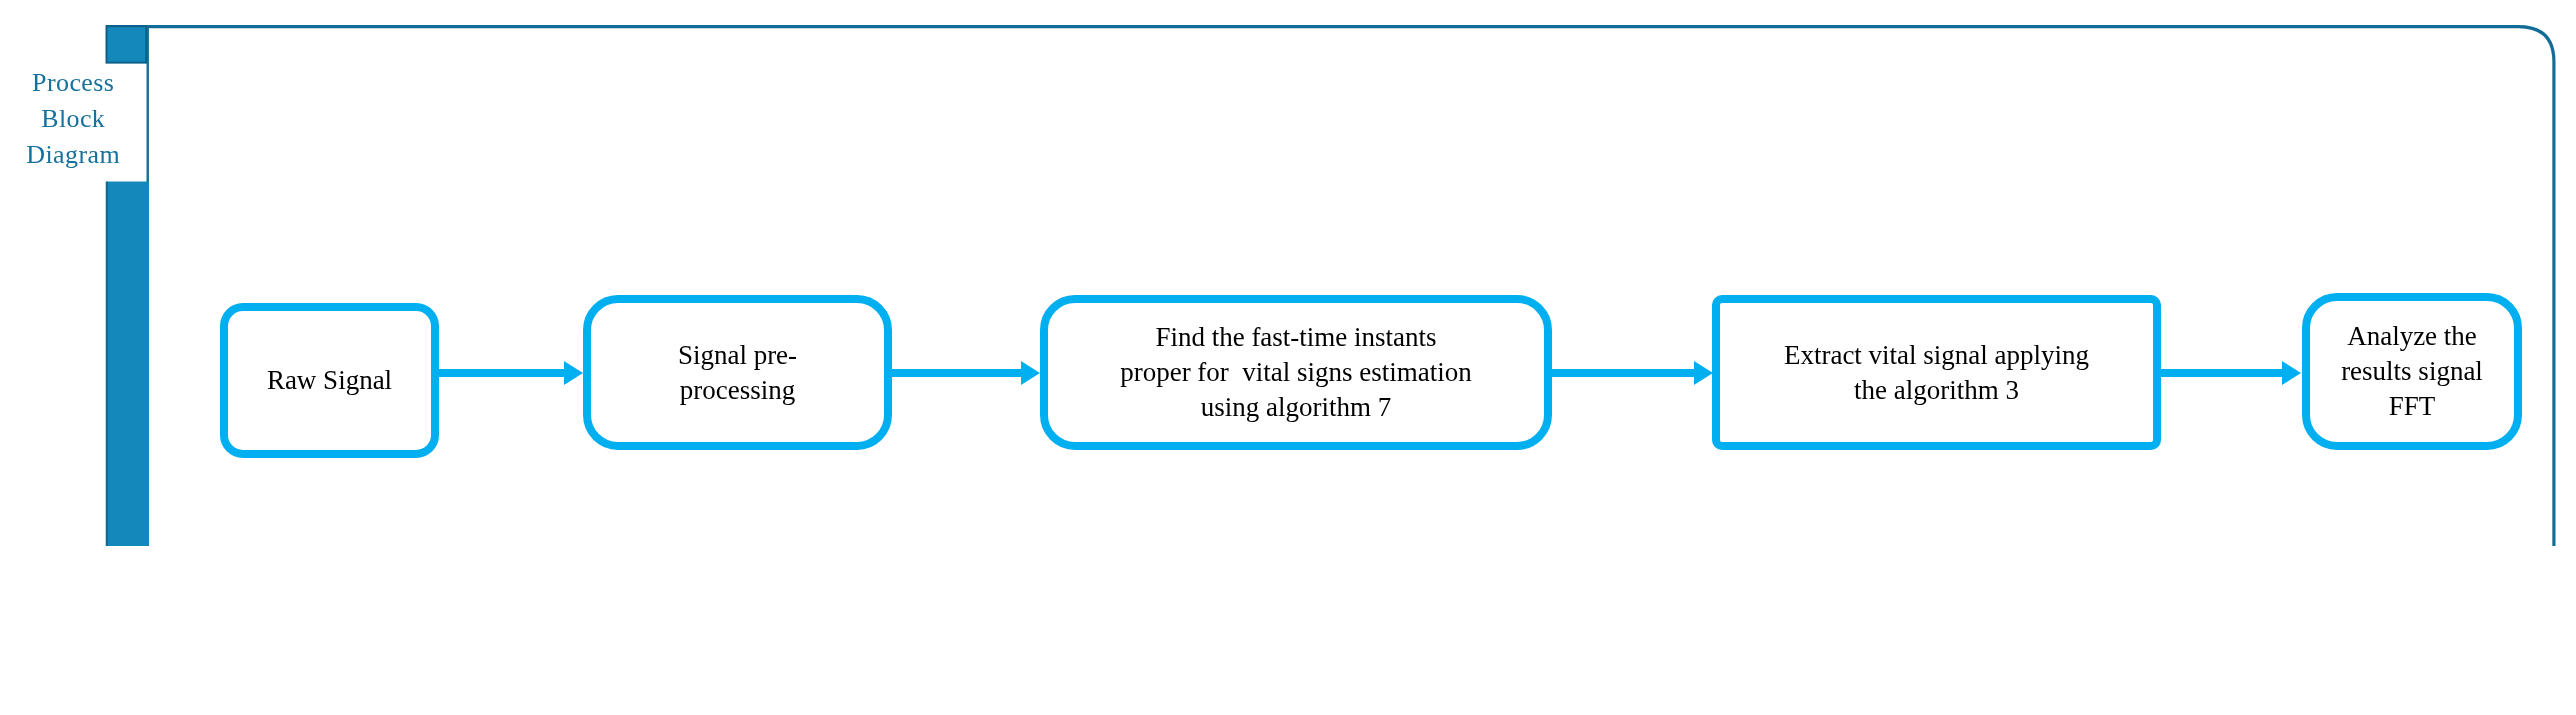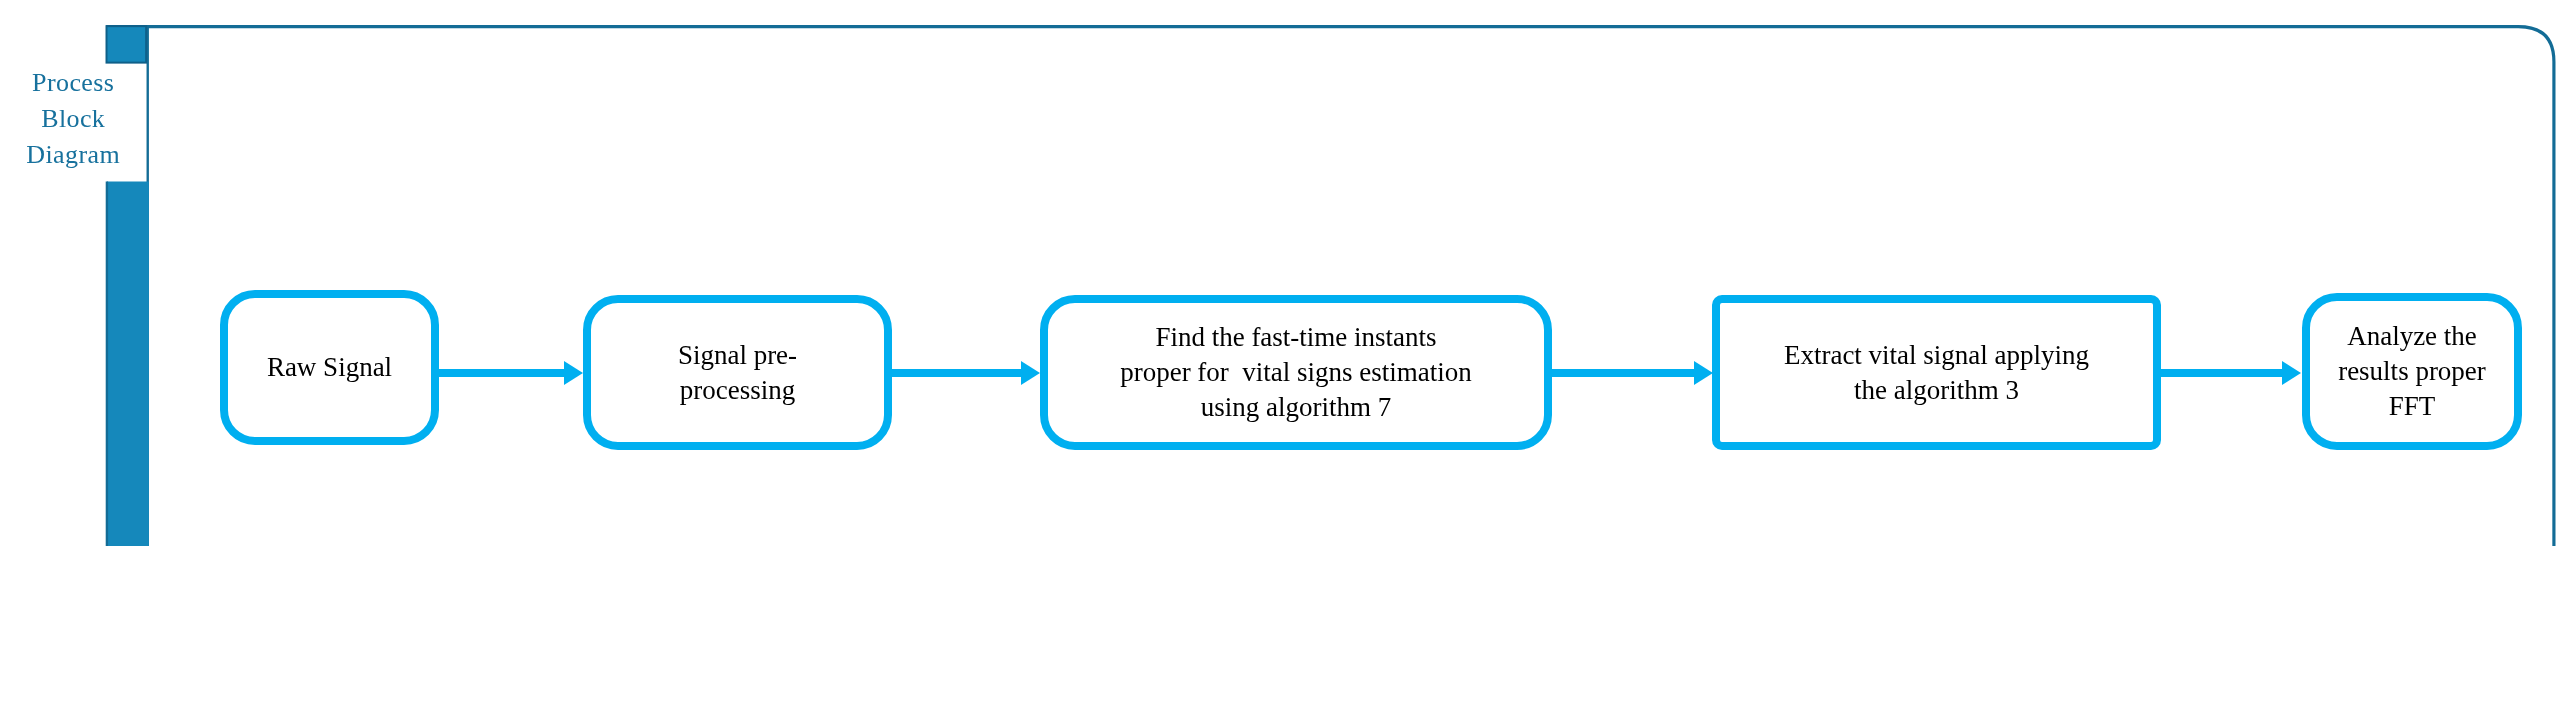--- a/index.html
+++ b/index.html
@@ -41,21 +41,21 @@
     justify-content: center;
   }
   .node-label {
     text-align: center;
     font-size: 27px;
     line-height: 35px;
     color: #000000;
     white-space: pre-wrap;
     padding: 0 4.8px;
   }
-  #node-1 { left: 220px;  top: 290px; width: 219px; height: 155px; }
+  #node-1 { left: 220px;  top: 303px; width: 219px; height: 155px; border-radius: 23px; }
   #node-2 { left: 583px;  top: 295px; width: 309px; height: 155px; }
   #node-3 { left: 1040px; top: 295px; width: 512px; height: 155px; }
   #node-4 { left: 1712px; top: 295px; width: 449px; height: 155px; border-radius: 10px; }
   #node-5 { left: 2302px; top: 293px; width: 220px; height: 157px; }
 
   
   .arrow { position: absolute; top: 357px; height: 32px; }
   .arrow-shaft {
     position: absolute;
     left: 0; right: 16px; top: 12px;
@@ -109,21 +109,21 @@
     <div class="node-label">Find the fast-time instants
 proper for  vital signs estimation
 using algorithm 7</div>
   </div>
   <div class="node" id="node-4">
     <div class="node-label">Extract vital signal applying
 the algorithm 3</div>
   </div>
   <div class="node" id="node-5">
     <div class="node-label">Analyze the
-results proper
+results signal
 FFT</div>
   </div>
 
   <div class="arrow" id="arrow-1">
     <span class="arrow-shaft"></span>
     <span class="arrow-head"></span>
   </div>
   <div class="arrow" id="arrow-2">
     <span class="arrow-shaft"></span>
     <span class="arrow-head"></span>

